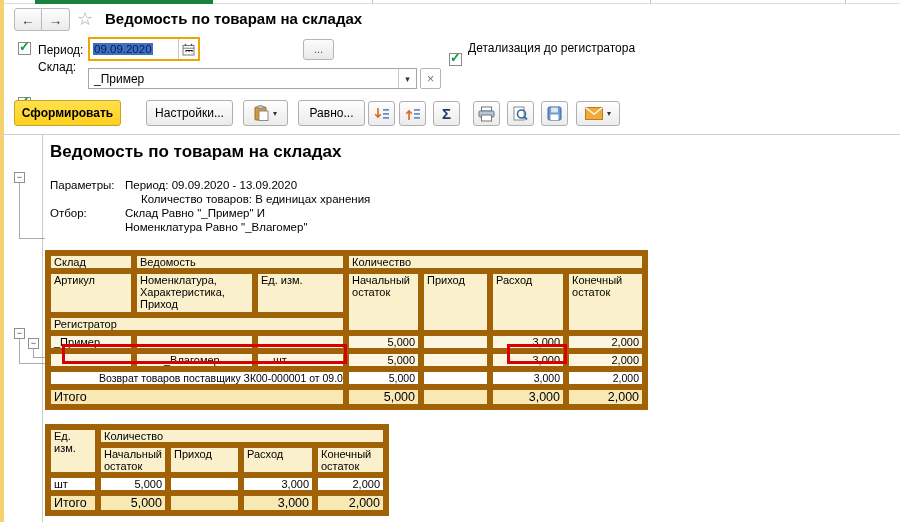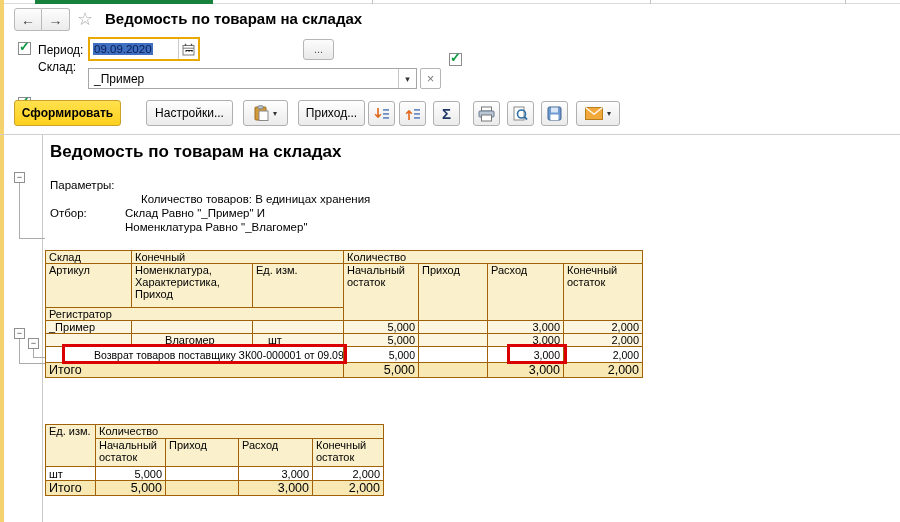--- a/index.html
+++ b/index.html
@@ -75,21 +75,21 @@
   .tv3{left:33px;top:349px;width:1px;height:8px;}  .th3{left:33px;top:357px;width:12px;height:1px;}
 
   
   .report-title{left:50px;top:142px;font-size:17px;font-weight:bold;}
   .ptext{font-size:11.5px;line-height:14px;white-space:nowrap;}
   .p-lbl1{left:50px;top:178px;} .p-lbl2{left:50px;top:206px;}
   .p-val1{left:125px;top:178px;} .p-val2{left:141px;top:192px;}
   .p-val3{left:125px;top:206px;} .p-val4{left:125px;top:220px;}
 
   table{border-collapse:collapse;table-layout:fixed;}
-  td{border:1px solid #a16207;padding:0 3px;font-size:11px;overflow:hidden;vertical-align:middle;}
+  td{border:6px solid #a16207;padding:0 3px;font-size:11px;overflow:hidden;vertical-align:middle;}
   .hdr{background:#faf0cb;vertical-align:top;line-height:12px;}
   .grp{background:#fcf5df;}
   .wht{background:#fff;}
   .tot{background:#f8e9b4;font-size:12.5px;}
   .num{text-align:right;white-space:nowrap;}
   .nowrap{white-space:nowrap;}
   .main-table{left:45px;top:250px;width:597px;}
   .r-h1 td{height:13px;} .r-h2 td{height:44px;} .r-h3 td{height:13px;}
   .r-d td{height:13px;} .r-reg td{height:16px;font-size:10.5px;} .r-tot td{height:15px;}
   .ind2{padding-left:27px;} .ind3{padding-left:15px;} .regpad{padding-left:48px;}
@@ -145,20 +145,21 @@
           <rect x="9" y="7" width="2" height="2" fill="#999"></rect>
       </svg>
     </div>
   </div>
   <div class="abs dash">–</div>
   <div class="abs more-btn">...</div>
 
   <div class="abs checkbox cb-detail">
     <span class="mark">✓</span>
   </div>
+  <div class="abs flabel lbl-detail">Детализация до регистратора</div>
 
   <div class="abs checkbox cb-sklad">
     <span class="mark">✓</span>
   </div>
   <div class="abs flabel lbl-sklad">Склад:</div>
   <div class="abs combo">
     <div class="combo-val">_Пример</div>
     <div class="combo-dd">▾</div>
   </div>
   <div class="abs clear-btn">×</div>
@@ -166,21 +167,21 @@
   <div class="abs btn btn-settings">Настройки...</div>
   <div class="abs btn btn-generate">Сформировать</div>
   <div class="abs btn btn-paste">
     <svg width="15" height="16">
       <rect x="1" y="2" width="11" height="13" rx="1" fill="#d29a3a" stroke="#9a6d1e"></rect>
       <rect x="4" y="0.8" width="5" height="3" rx="1" fill="#c3c9d1" stroke="#7d858f"></rect>
       <rect x="5" y="6" width="9" height="9.5" fill="#fff" stroke="#8a8a8a"></rect>
     </svg>
     <span class="dd-small">▾</span>
   </div>
-  <div class="abs btn btn-find">Приход...</div>
+  <div class="abs btn btn-find">Равно...</div>
 
   <div class="abs btn icon-btn b-expand">
     <svg width="17" height="16">
       <path d="M5 2 v9 M2.2 8.3 L5 11.2 L7.8 8.3" stroke="#e0661a" fill="none" stroke-width="1.6"></path>
       <rect x="10" y="3" width="6" height="1.8" fill="#6e8fc4"></rect>
         <rect x="10" y="7" width="6" height="1.8" fill="#6e8fc4"></rect>
         <rect x="10" y="11" width="6" height="1.8" fill="#6e8fc4"></rect>
     </svg>
   </div>
   <div class="abs btn icon-btn b-collapse">
@@ -231,39 +232,40 @@
   <div class="abs tl th1"></div>
   <div class="abs minusbox tm2">−</div>
   <div class="abs tl tv2"></div>
   <div class="abs tl th2"></div>
   <div class="abs minusbox tm3">−</div>
   <div class="abs tl tv3"></div>
   <div class="abs tl th3"></div>
 
   <div class="abs report-title">Ведомость по товарам на складах</div>
   <div class="abs ptext p-lbl1">Параметры:</div>
+  <div class="abs ptext p-val1">Период: 09.09.2020 - 13.09.2020</div>
   <div class="abs ptext p-val2">Количество товаров: В единицах хранения</div>
   <div class="abs ptext p-lbl2">Отбор:</div>
   <div class="abs ptext p-val3">Склад Равно "_Пример" И</div>
   <div class="abs ptext p-val4">Номенклатура Равно "_Влагомер"</div>
 
   <table class="abs main-table">
     <colgroup>
         <col style="width:86px">
         <col style="width:121px">
         <col style="width:91px">
         <col style="width:75px">
         <col style="width:69px">
         <col style="width:76px">
         <col style="width:79px">
       </colgroup>
     <tbody>
         <tr class="r-h1">
       <td class="hdr nowrap">Склад</td>
-      <td class="hdr nowrap" colspan="2">Конечный</td>
+      <td class="hdr nowrap" colspan="2">Ведомость</td>
       <td class="hdr nowrap" colspan="4">Количество</td>
     </tr>
     <tr class="r-h2">
       <td class="hdr">Артикул</td>
       <td class="hdr">Номенклатура, Характеристика, Приход</td>
       <td class="hdr nowrap">Ед. изм.</td>
       <td class="hdr" rowspan="2">Начальный остаток</td>
       <td class="hdr" rowspan="2">Приход</td>
       <td class="hdr" rowspan="2">Расход</td>
       <td class="hdr" rowspan="2">Конечный остаток</td>

